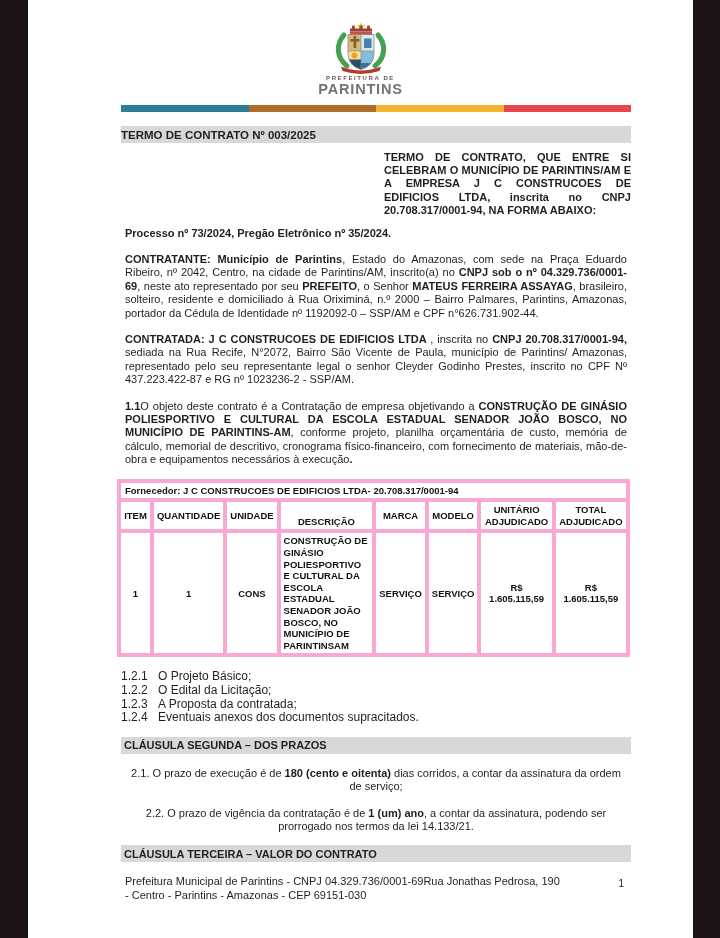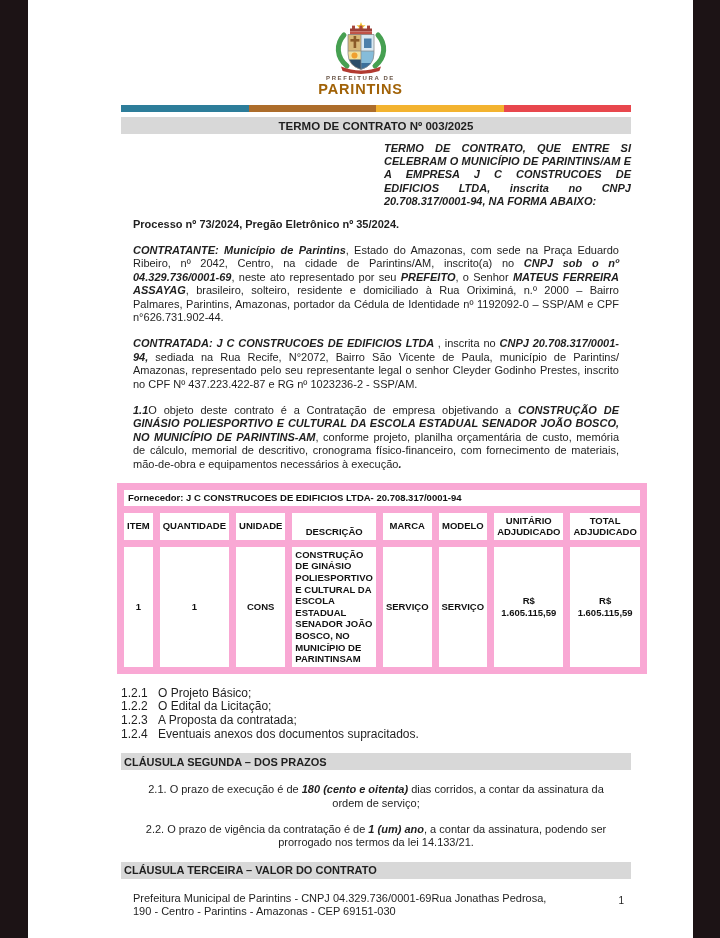--- a/index.html
+++ b/index.html
@@ -17,40 +17,40 @@
   }
   .content { padding: 0 62px 0 93px; } 
 
   
   .logo-block { text-align: center; padding-top: 22px; line-height: 1; }
   .logo-top {
     font-size: 6px; letter-spacing: 1.6px; color: #6a5648;
     font-weight: bold; margin-top: 1px;
   }
   .logo-name {
-    font-size: 14.5px; font-weight: bold; color: #a16207;
+    font-size: 14.5px; font-weight: bold; color: #737373;
     letter-spacing: 0.8px; margin-top: 1px;
   }
 
   
   .stripe { display: flex; height: 7px; margin-top: 8px; }
   .stripe i { flex: 1; }
   .seg-teal   { background: var(--teal); }
   .seg-brown  { background: var(--brown); }
   .seg-yellow { background: var(--yellow); }
   .seg-red    { background: var(--red); }
 
   .doc-title {
-    margin-top: 5px; background: var(--heading_bg);
-    font-weight: bold; font-size: 11.5px; text-align: center;
-    padding: 3px 12px 2px;
-  }
-
-  p { margin: 12px; font-size: 11px; line-height: 13.4px; }
-  .b { font-weight: bold; font-style: italic; }
+    margin-top: 14px; background: var(--heading_bg);
+    font-weight: bold; font-size: 11.5px; 
+    padding: 3px 0 2px;
+  }
+
+  p { margin: 4px; font-size: 11px; line-height: 13.4px; }
+  .b { font-weight: bold; }
 
   .epigraph {
     width: 247px; margin: 8px 0 0 auto;
     font-weight: bold; text-align: justify;
   }
   .processo { margin-top: 9px; font-weight: bold; }
   .para { margin-top: 13px; text-align: justify; }
   .para-left { margin-top: 13px; text-align: center; }
 
   .bar {
@@ -58,21 +58,21 @@
     font-weight: bold; font-size: 11px; padding: 2.5px 3px;
   }
 
   
   table.items {
     margin-top: 12px; margin-left: -4px; width: 513px;
     border-collapse: collapse; font-size: 9.5px; font-weight: 600;
     color: #111;
   }
   table.items td, table.items th {
-    border: 7px solid #f9a8d4; padding: 2px 3px;
+    border: 4px solid #f9a8d4; padding: 2px 3px;
     text-align: center; vertical-align: middle; line-height: 11.6px;
   }
   table.items .fornecedor { text-align: left; padding: 2px 4px; }
   table.items th.desc-h { text-align: center; vertical-align: bottom; }
   table.items td.desc-c { text-align: left; }
   .col-item { width: 34px; } .col-qtd { width: 65px; } .col-und { width: 47px; }
   .col-desc { width: 128px; } .col-marca { width: 44px; } .col-modelo { width: 44px; }
   .col-unit { width: 78px; } .col-total { width: 78px; }
 
   .list { margin-top: 13px; }

